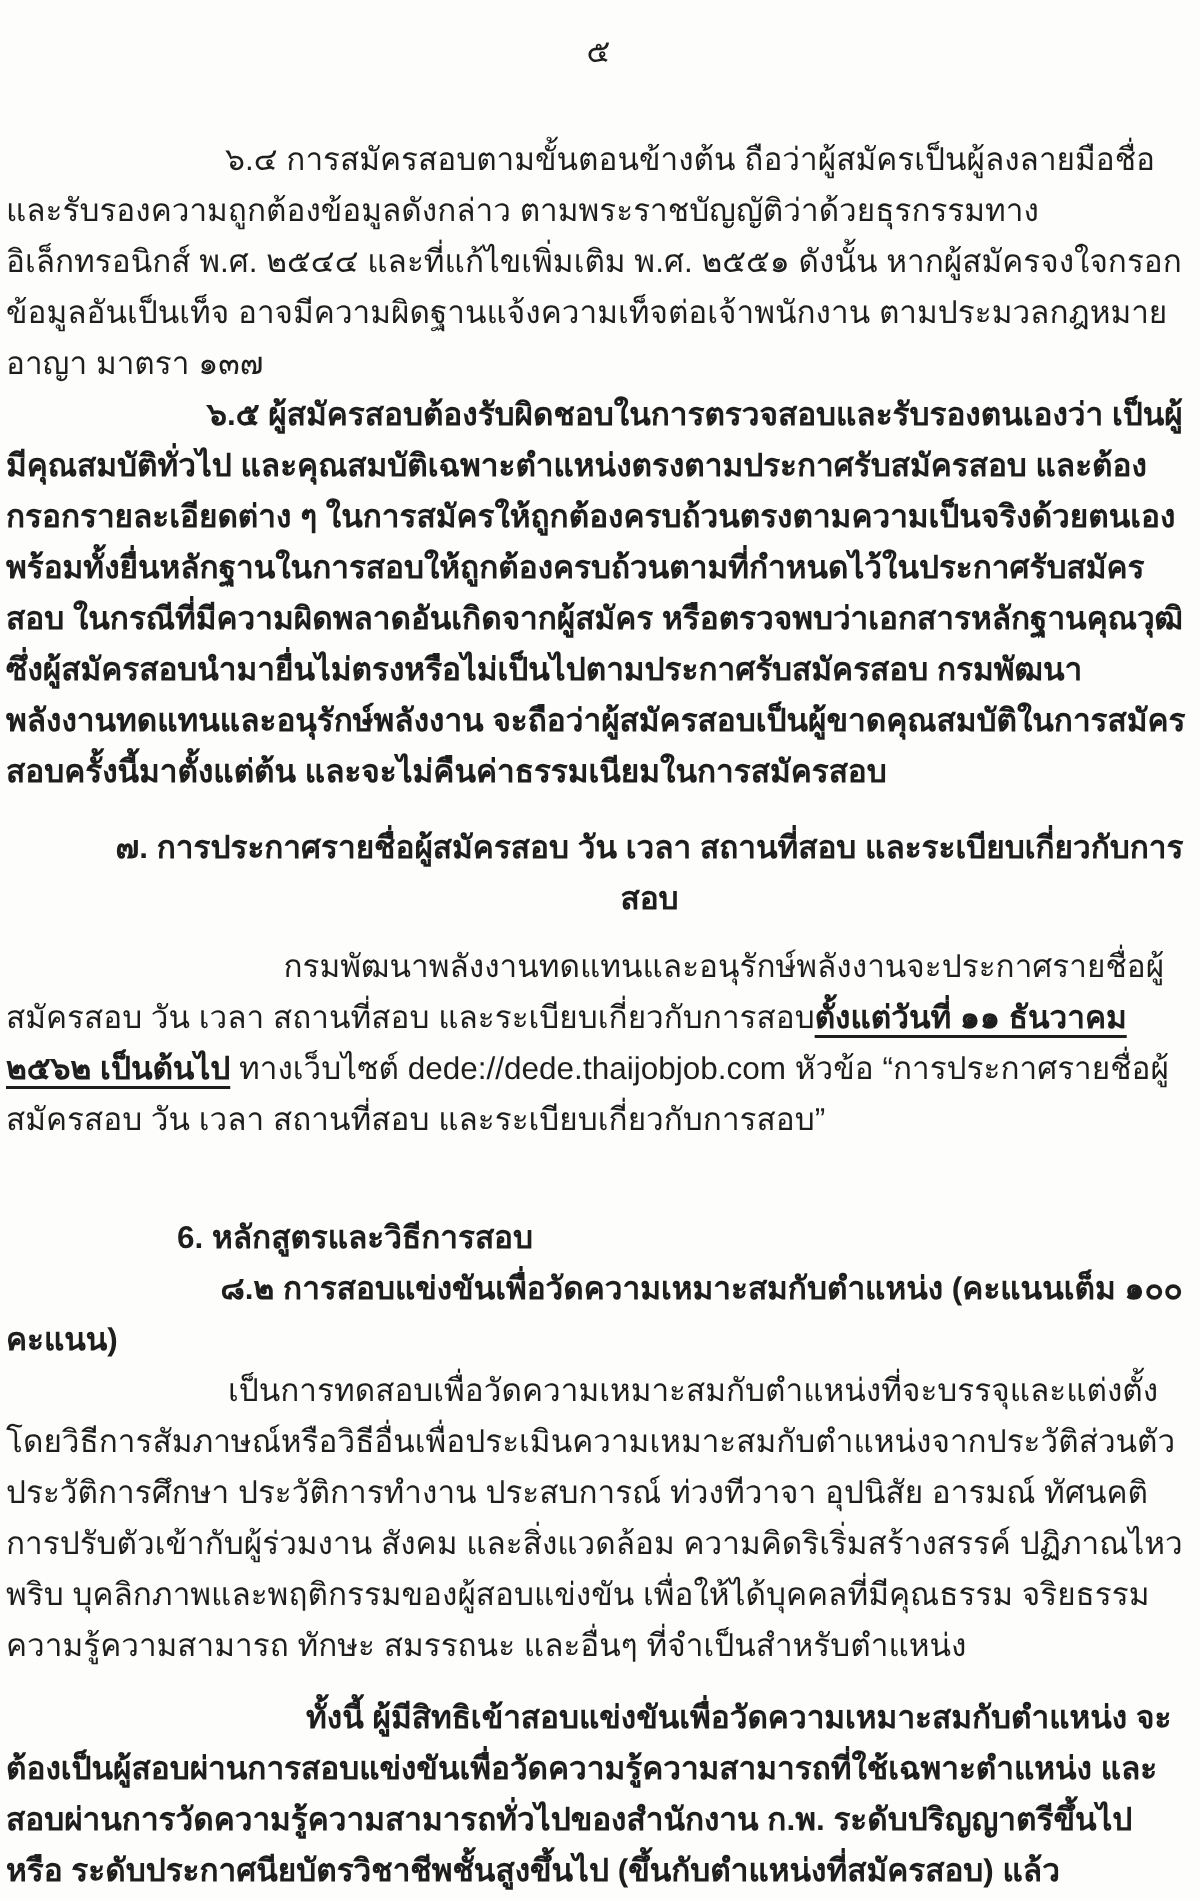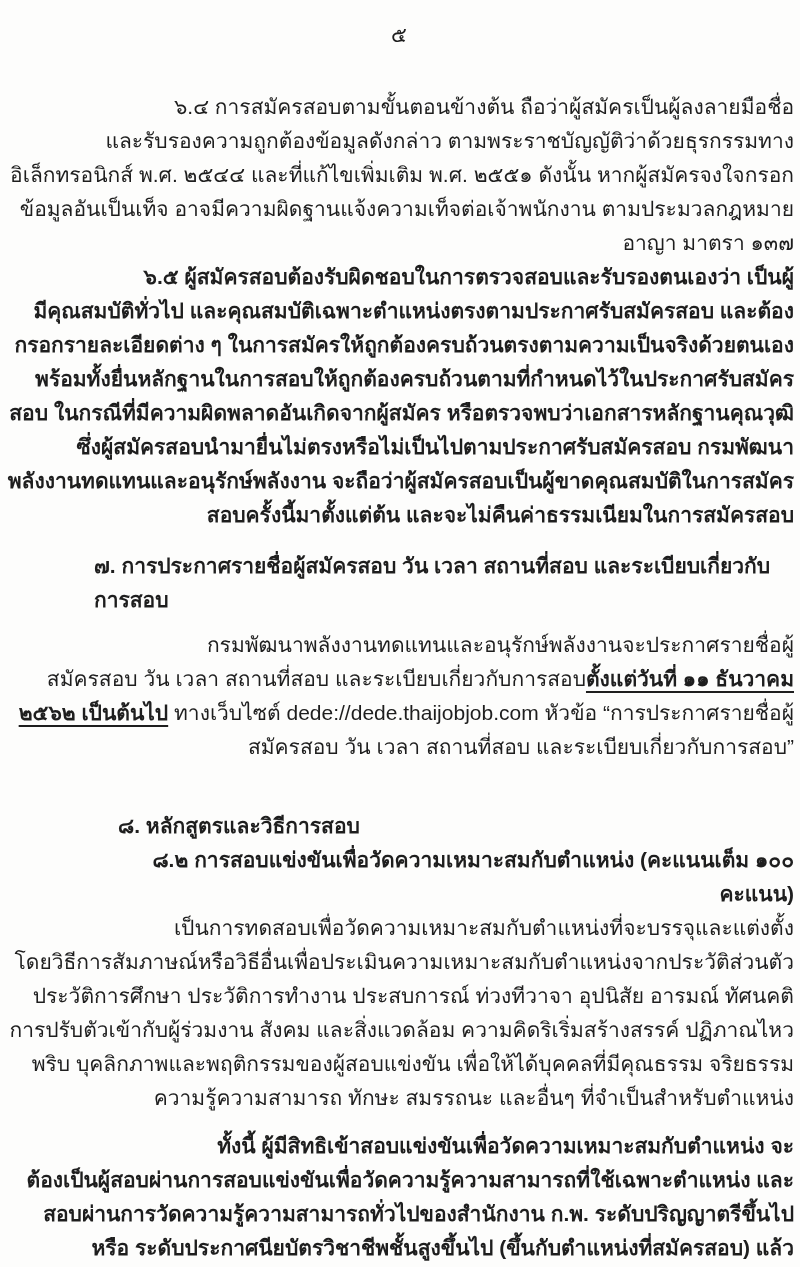--- a/index.html
+++ b/index.html
@@ -27,27 +27,28 @@
     font-size: 21px;
     line-height: 30px;
     margin-bottom: 40px;
   }
   p, h2 {
     margin: 0;
     font-size: 21px;
     line-height: 34px;
     font-weight: normal;
   }
-  .para { text-align: right; }
+  .para { text-align: left; }
   .indent-64  { text-indent: 146px; }
   .indent-65  { text-indent: 134px; font-weight: bold; }
   .heading-7 {
     margin-top: 17px;
-    margin-left: 90px;
+    margin-left: 68px;
     font-weight: bold;
+    text-align: center;
   }
   .body-7 {
     margin-top: 11px;
     text-indent: 185px;
   }
   .heading-8 {
     margin-top: 45px;
     margin-left: 114px;
     font-weight: bold;
   }
@@ -75,21 +76,21 @@
   <div class="page-number">๕</div>
 
   <p class="para indent-64">๖.๔ การสมัครสอบตามขั้นตอนข้างต้น ถือว่าผู้สมัครเป็นผู้ลงลายมือชื่อ และรับรองความถูกต้องข้อมูลดังกล่าว ตามพระราชบัญญัติว่าด้วยธุรกรรมทางอิเล็กทรอนิกส์ พ.ศ. ๒๕๔๔ และที่แก้ไขเพิ่มเติม พ.ศ. ๒๕๕๑ ดังนั้น หากผู้สมัครจงใจกรอกข้อมูลอันเป็นเท็จ อาจมีความผิดฐานแจ้งความเท็จต่อเจ้าพนักงาน ตามประมวลกฎหมายอาญา มาตรา ๑๓๗</p>
 
   <p class="para indent-65">๖.๕ ผู้สมัครสอบต้องรับผิดชอบในการตรวจสอบและรับรองตนเองว่า เป็นผู้มีคุณสมบัติทั่วไป และคุณสมบัติเฉพาะตำแหน่งตรงตามประกาศรับสมัครสอบ และต้องกรอกรายละเอียดต่าง ๆ ในการสมัครให้ถูกต้องครบถ้วนตรงตามความเป็นจริงด้วยตนเอง พร้อมทั้งยื่นหลักฐานในการสอบให้ถูกต้องครบถ้วนตามที่กำหนดไว้ในประกาศรับสมัครสอบ ในกรณีที่มีความผิดพลาดอันเกิดจากผู้สมัคร หรือตรวจพบว่าเอกสารหลักฐานคุณวุฒิซึ่งผู้สมัครสอบนำมายื่นไม่ตรงหรือไม่เป็นไปตามประกาศรับสมัครสอบ กรมพัฒนาพลังงานทดแทนและอนุรักษ์พลังงาน จะถือว่าผู้สมัครสอบเป็นผู้ขาดคุณสมบัติในการสมัครสอบครั้งนี้มาตั้งแต่ต้น และจะไม่คืนค่าธรรมเนียมในการสมัครสอบ</p>
 
   <h2 class="heading-7">๗. การประกาศรายชื่อผู้สมัครสอบ วัน เวลา สถานที่สอบ และระเบียบเกี่ยวกับการสอบ</h2>
 
   <p class="para body-7"><span>กรมพัฒนาพลังงานทดแทนและอนุรักษ์พลังงานจะประกาศรายชื่อผู้สมัครสอบ วัน เวลา สถานที่สอบ และระเบียบเกี่ยวกับการสอบ</span><span class="date-underline">ตั้งแต่วันที่ ๑๑ ธันวาคม ๒๕๖๒ เป็นต้นไป</span><span> ทางเว็บไซต์ </span><span>dede://dede.thaijobjob.com</span><span> หัวข้อ “การประกาศรายชื่อผู้สมัครสอบ วัน เวลา สถานที่สอบ และระเบียบเกี่ยวกับการสอบ”</span></p>
 
-  <h2 class="heading-8">๘. หลักสูตรและวิธีการสอบ</h2>
+  <h2 class="heading-8">6. หลักสูตรและวิธีการสอบ</h2>
 
 
 
   <p class="para title-82">๘.๒ การสอบแข่งขันเพื่อวัดความเหมาะสมกับตำแหน่ง (คะแนนเต็ม ๑๐๐ คะแนน)</p>
 
   <p class="para body-82">เป็นการทดสอบเพื่อวัดความเหมาะสมกับตำแหน่งที่จะบรรจุและแต่งตั้ง โดยวิธีการสัมภาษณ์หรือวิธีอื่นเพื่อประเมินความเหมาะสมกับตำแหน่งจากประวัติส่วนตัว ประวัติการศึกษา ประวัติการทำงาน ประสบการณ์ ท่วงทีวาจา อุปนิสัย อารมณ์ ทัศนคติ การปรับตัวเข้ากับผู้ร่วมงาน สังคม และสิ่งแวดล้อม ความคิดริเริ่มสร้างสรรค์ ปฏิภาณไหวพริบ บุคลิกภาพและพฤติกรรมของผู้สอบแข่งขัน เพื่อให้ได้บุคคลที่มีคุณธรรม จริยธรรม ความรู้ความสามารถ ทักษะ สมรรถนะ และอื่นๆ ที่จำเป็นสำหรับตำแหน่ง</p>
 
   <p class="para qual-note">ทั้งนี้ ผู้มีสิทธิเข้าสอบแข่งขันเพื่อวัดความเหมาะสมกับตำแหน่ง จะต้องเป็นผู้สอบผ่านการสอบแข่งขันเพื่อวัดความรู้ความสามารถที่ใช้เฉพาะตำแหน่ง และสอบผ่านการวัดความรู้ความสามารถทั่วไปของสำนักงาน ก.พ. ระดับปริญญาตรีขึ้นไป หรือ ระดับประกาศนียบัตรวิชาชีพชั้นสูงขึ้นไป (ขึ้นกับตำแหน่งที่สมัครสอบ) แล้ว</p>
 
 </div>

